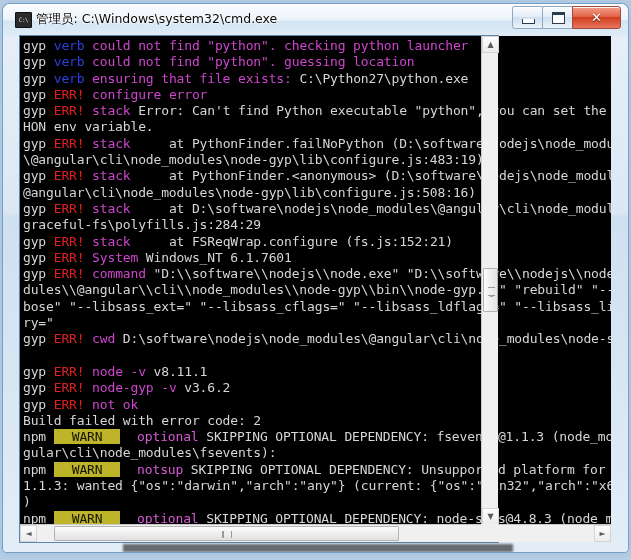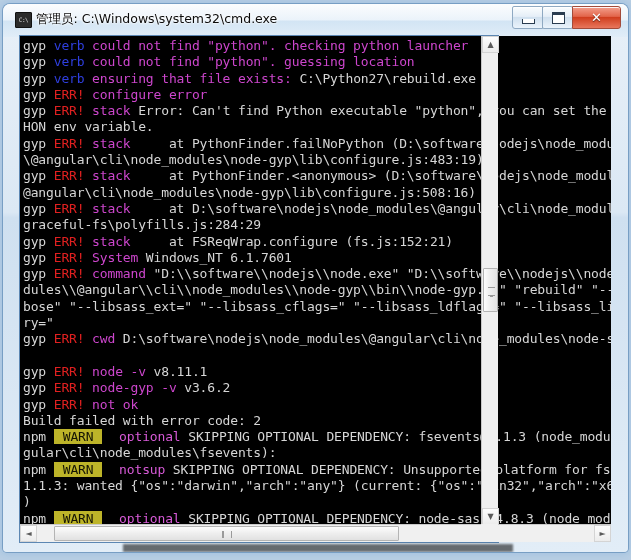--- a/index.html
+++ b/index.html
@@ -69,21 +69,21 @@
     height:16.3px;line-height:16.3px;white-space:pre;
     font-family:"DejaVu Sans Mono","Liberation Mono",monospace;
     font-size:13px;letter-spacing:-0.15px;color:#c0c0c0;
   }
   .w{color:#d6d6d6;}                 
   .blue{color:#2f3fe0;}              
   .red{color:#e02020;font-weight:normal;}   
   .mag{color:#cd46cd;}               
   .magb{color:#d85ad8;padding-left:9px;}              
   .warn{
-    background:#bdb429;color:#141404;padding:0 9px;
+    background:#bdb429;color:#141404;padding:0 18px;
   }
 
   
   .vsb{
     position:absolute;right:0;top:0;width:17px;height:489px;
     background:#f0f0f0;border-left:1px solid #c9c9c9;box-sizing:border-box;
   }
   .hsb{
     position:absolute;left:0;bottom:0;width:591px;height:18px;
     background:#f0f0f0;border-top:1px solid #c9c9c9;box-sizing:border-box;
@@ -146,21 +146,21 @@
       </div>
     </div>
   </div>
 
   <div class="client">
 
     <div class="console">
       <div class="con-inner" id="con-inner">
           <div class="line"><span class="w">gyp </span><span class="blue">verb</span><span class="mag"> could not find "python". checking python launcher</span></div>
           <div class="line"><span class="w">gyp </span><span class="blue">verb</span><span class="mag"> could not find "python". guessing location</span></div>
-          <div class="line"><span class="w">gyp </span><span class="blue">verb</span><span class="mag"> ensuring that file exists: </span><span class="w">C:\Python27\rebuild.exe</span></div>
+          <div class="line"><span class="w">gyp </span><span class="blue">verb</span><span class="mag"> ensuring that file exists: </span><span class="w">C:\Python27\python.exe</span></div>
           <div class="line"><span class="w">gyp </span><span class="red">ERR!</span><span class="mag"> configure error</span></div>
           <div class="line"><span class="w">gyp </span><span class="red">ERR!</span><span class="mag"> stack </span><span class="w">Error: Can't find Python executable "python", you can set the PYT</span></div>
           <div class="line"><span class="w">HON env variable.</span></div>
           <div class="line"><span class="w">gyp </span><span class="red">ERR!</span><span class="mag"> stack </span><span class="w">    at PythonFinder.failNoPython (D:\software\nodejs\node_modules</span></div>
           <div class="line"><span class="w">\@angular\cli\node_modules\node-gyp\lib\configure.js:483:19)</span></div>
           <div class="line"><span class="w">gyp </span><span class="red">ERR!</span><span class="mag"> stack </span><span class="w">    at PythonFinder.&lt;anonymous&gt; (D:\software\nodejs\node_modules\</span></div>
           <div class="line"><span class="w">@angular\cli\node_modules\node-gyp\lib\configure.js:508:16)</span></div>
           <div class="line"><span class="w">gyp </span><span class="red">ERR!</span><span class="mag"> stack </span><span class="w">    at D:\software\nodejs\node_modules\@angular\cli\node_modules\</span></div>
           <div class="line"><span class="w">graceful-fs\polyfills.js:284:29</span></div>
           <div class="line"><span class="w">gyp </span><span class="red">ERR!</span><span class="mag"> stack </span><span class="w">    at FSReqWrap.configure (fs.js:152:21)</span></div>

